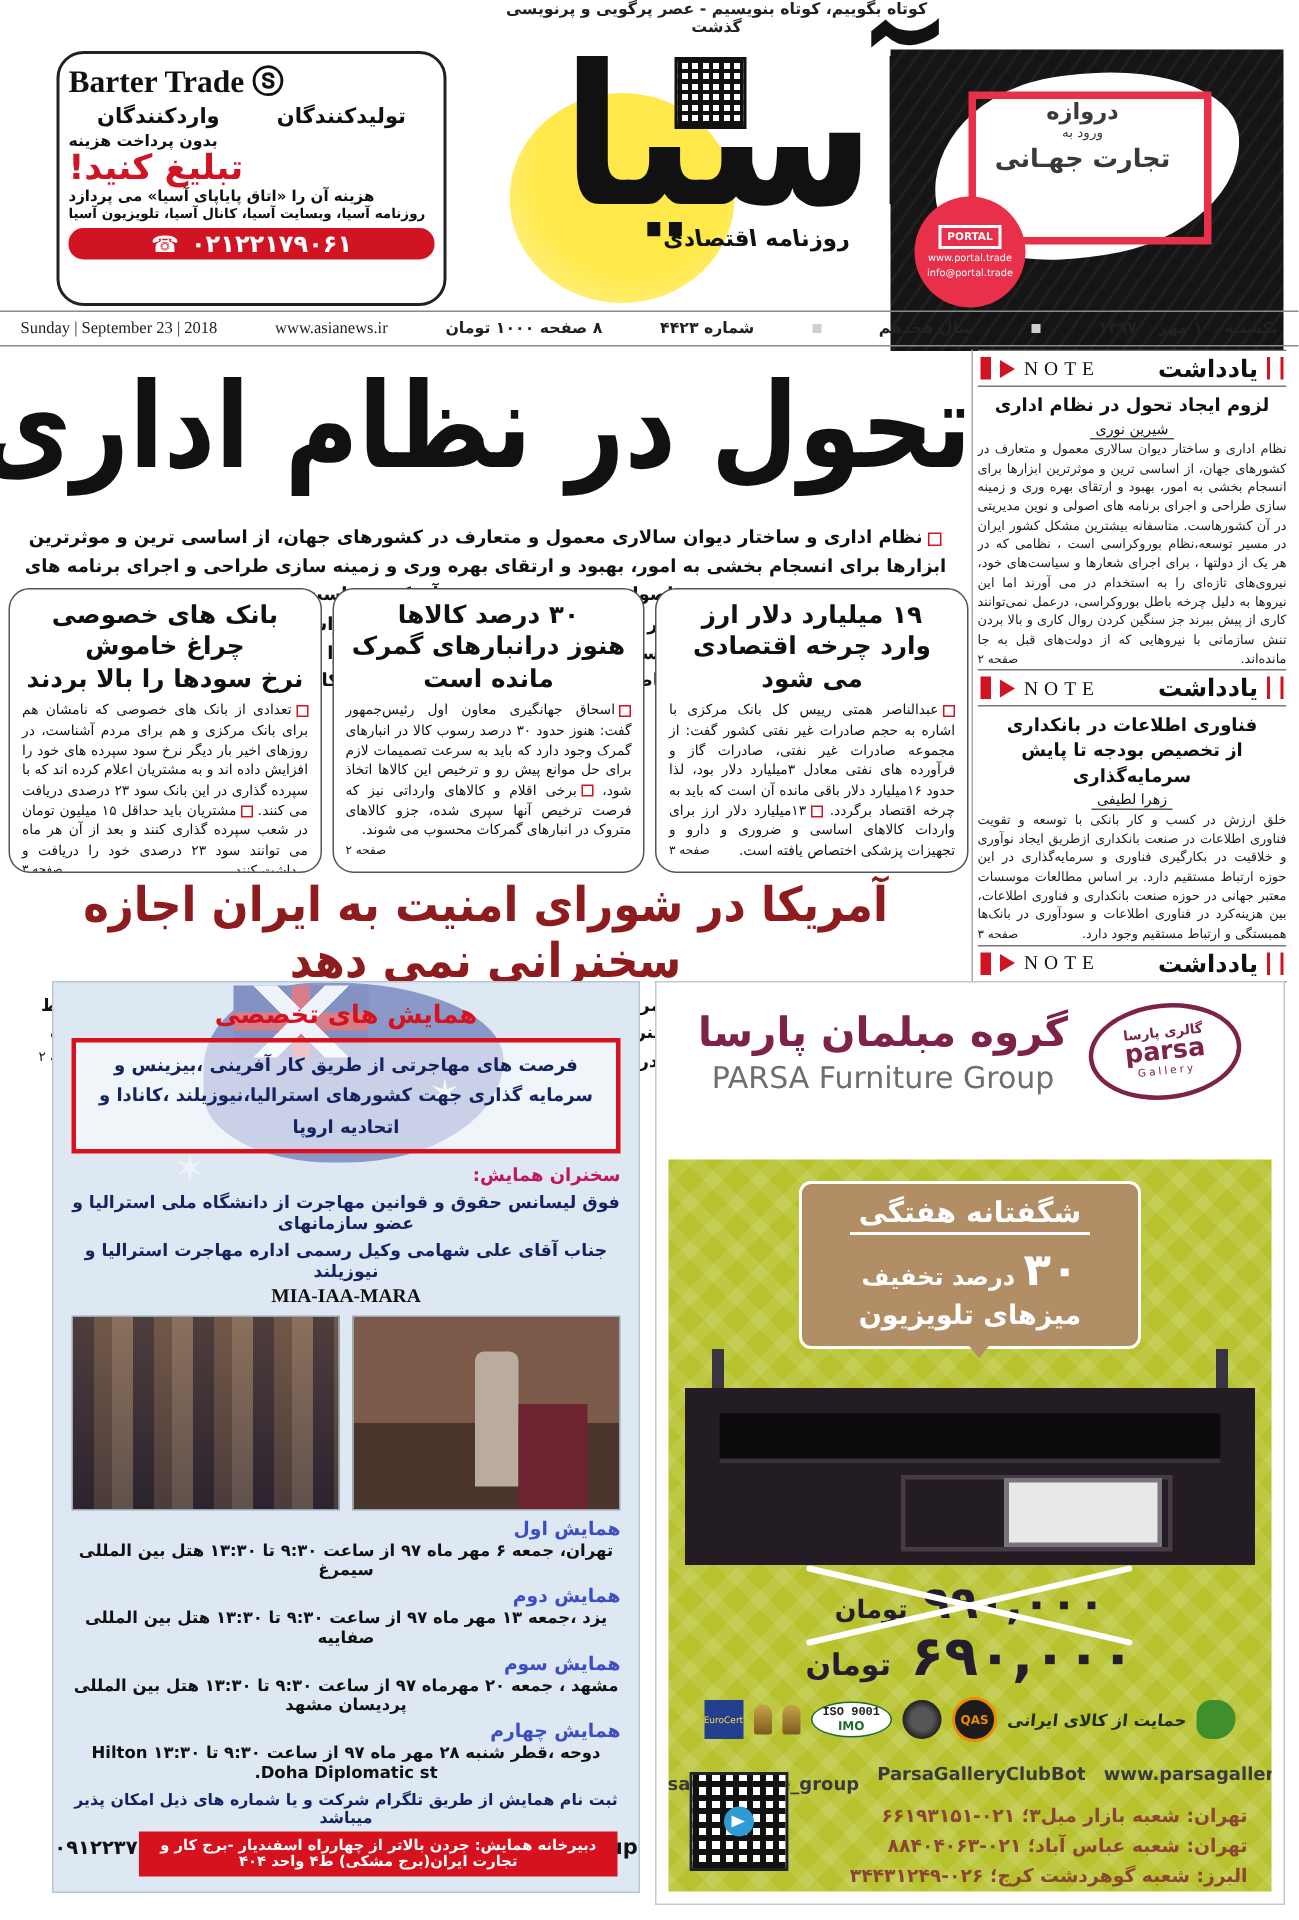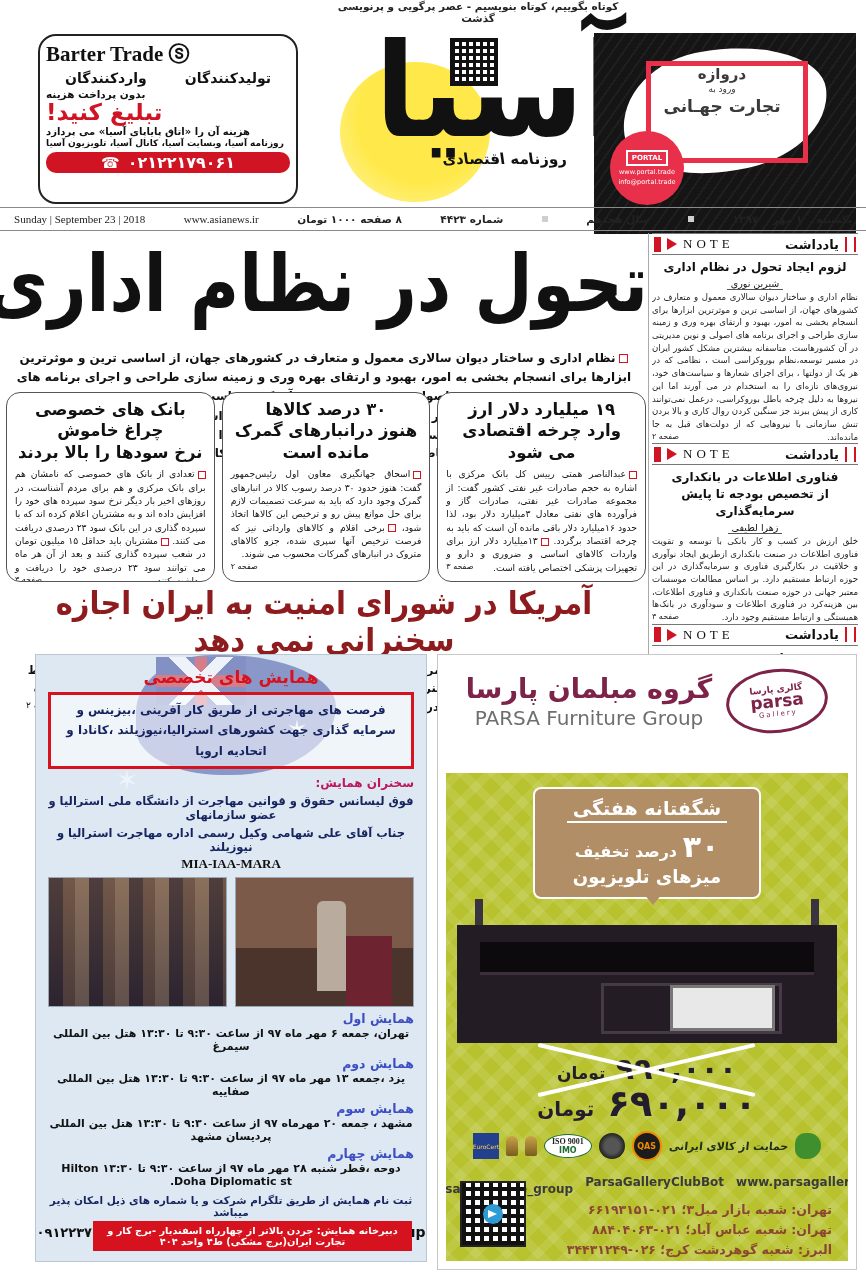--- a/index.html
+++ b/index.html
@@ -61,21 +61,21 @@
   
   .vrule{position:absolute;left:648px;top:233px;width:1px;height:440px;background:#aaa;}
   .right-col{position:absolute;left:652px;top:233px;width:206px;height:440px;overflow:hidden;}
   .note-header{direction:ltr;display:flex;align-items:center;border-top:1px solid #777;
                border-bottom:1px solid #777;padding:2px 2px;gap:6px;}
   .red-block{width:7px;height:15px;background:#d11423;}
   .tri{width:0;height:0;border-top:6px solid transparent;border-bottom:6px solid transparent;
        border-left:10px solid #d11423;}
   .note-en{font-family:"Liberation Serif",serif;font-size:13px;letter-spacing:4px;}
   .note-sp{flex:1;}
-  .note-fa{font-weight:bold;font-size:13px;}
+  .note-fa{font-weight:bold;font-size:16px;}
   .red-bars{width:7px;height:15px;border-left:2.5px solid #d11423;border-right:2.5px solid #d11423;}
   .note-title{text-align:center;font-weight:bold;font-size:12px;margin:4px 0 2px;white-space:pre-line;line-height:1.4;}
   .note-author{text-align:center;font-size:9.5px;margin-bottom:2px;}
   .note-author span{border-bottom:1px solid #555;padding:0 4px;}
   .note-body{font-size:8.6px;line-height:1.48;text-align:justify;color:#222;}
   .note-pref{float:left;font-size:8px;}
   
   .boxes-row{position:absolute;left:6px;top:392px;width:640px;display:flex;gap:7px;direction:rtl;}
   .nbox{flex:1;border:1.5px solid #555;border-radius:14px;padding:6px 8px;height:176px;overflow:hidden;background:#fff;}
   .nbox-title{text-align:center;font-weight:bold;font-size:16.5px;line-height:1.3;white-space:pre-line;}
@@ -165,21 +165,21 @@
   .old-price::before,.old-price::after{content:"";position:absolute;left:-12%;right:-12%;top:48%;height:4px;
         background:#fff;border-radius:2px;}
   .old-price::before{transform:rotate(13deg);} .old-price::after{transform:rotate(-13deg);}
   .new-price{font-weight:bold;font-size:37px;margin-top:-4px;}
   .new-price i{font-style:normal;font-size:20px;}
   .badges{display:flex;align-items:center;justify-content:center;gap:7px;margin-top:6px;direction:ltr;}
   .bdg-eu{width:26px;height:26px;background:#23408f;color:#ffd34d;font-size:6px;display:flex;align-items:center;
           justify-content:center;text-align:center;}
   .bdg-cup{width:12px;height:20px;background:linear-gradient(#caa24a,#7a5c1e);border-radius:6px 6px 2px 2px;}
   .bdg-iso{background:#fff;border:1.5px solid #1d6b2e;border-radius:50%;padding:2px 7px;text-align:center;}
-  .bdg-iso .l1{font-size:8px;font-weight:bold;color:#222;font-family:Liberation Serif, serif;}
+  .bdg-iso .l1{font-size:8px;font-weight:bold;color:#222;font-family:Liberation Mono, monospace;}
   .bdg-iso .l2{font-size:8px;font-weight:bold;color:#1d6b2e;}
   .bdg-seal{width:26px;height:26px;border-radius:50%;background:radial-gradient(#555 40%,#222 70%);}
   .bdg-qas{width:26px;height:26px;border-radius:50%;background:#1c1c1c;color:#f08a00;font-size:8px;
            font-weight:bold;display:flex;align-items:center;justify-content:center;border:2px solid #f08a00;}
   .bdg-support{font-size:11px;font-weight:bold;color:#203018;transform:skewX(-6deg);direction:rtl;}
   .bdg-enamad{width:26px;height:26px;border-radius:45% 55% 60% 40%;background:#3f8f2e;}
   .social{display:flex;align-items:center;justify-content:center;gap:12px;margin-top:7px;direction:ltr;
           color:#3a3a3a;font-size:12px;font-weight:bold;}
   .contacts{margin-top:4px;padding:0 16px 0 0;color:#8a4632;font-weight:bold;font-size:12.5px;line-height:1.6;}
   .contact-line{white-space:nowrap;}

